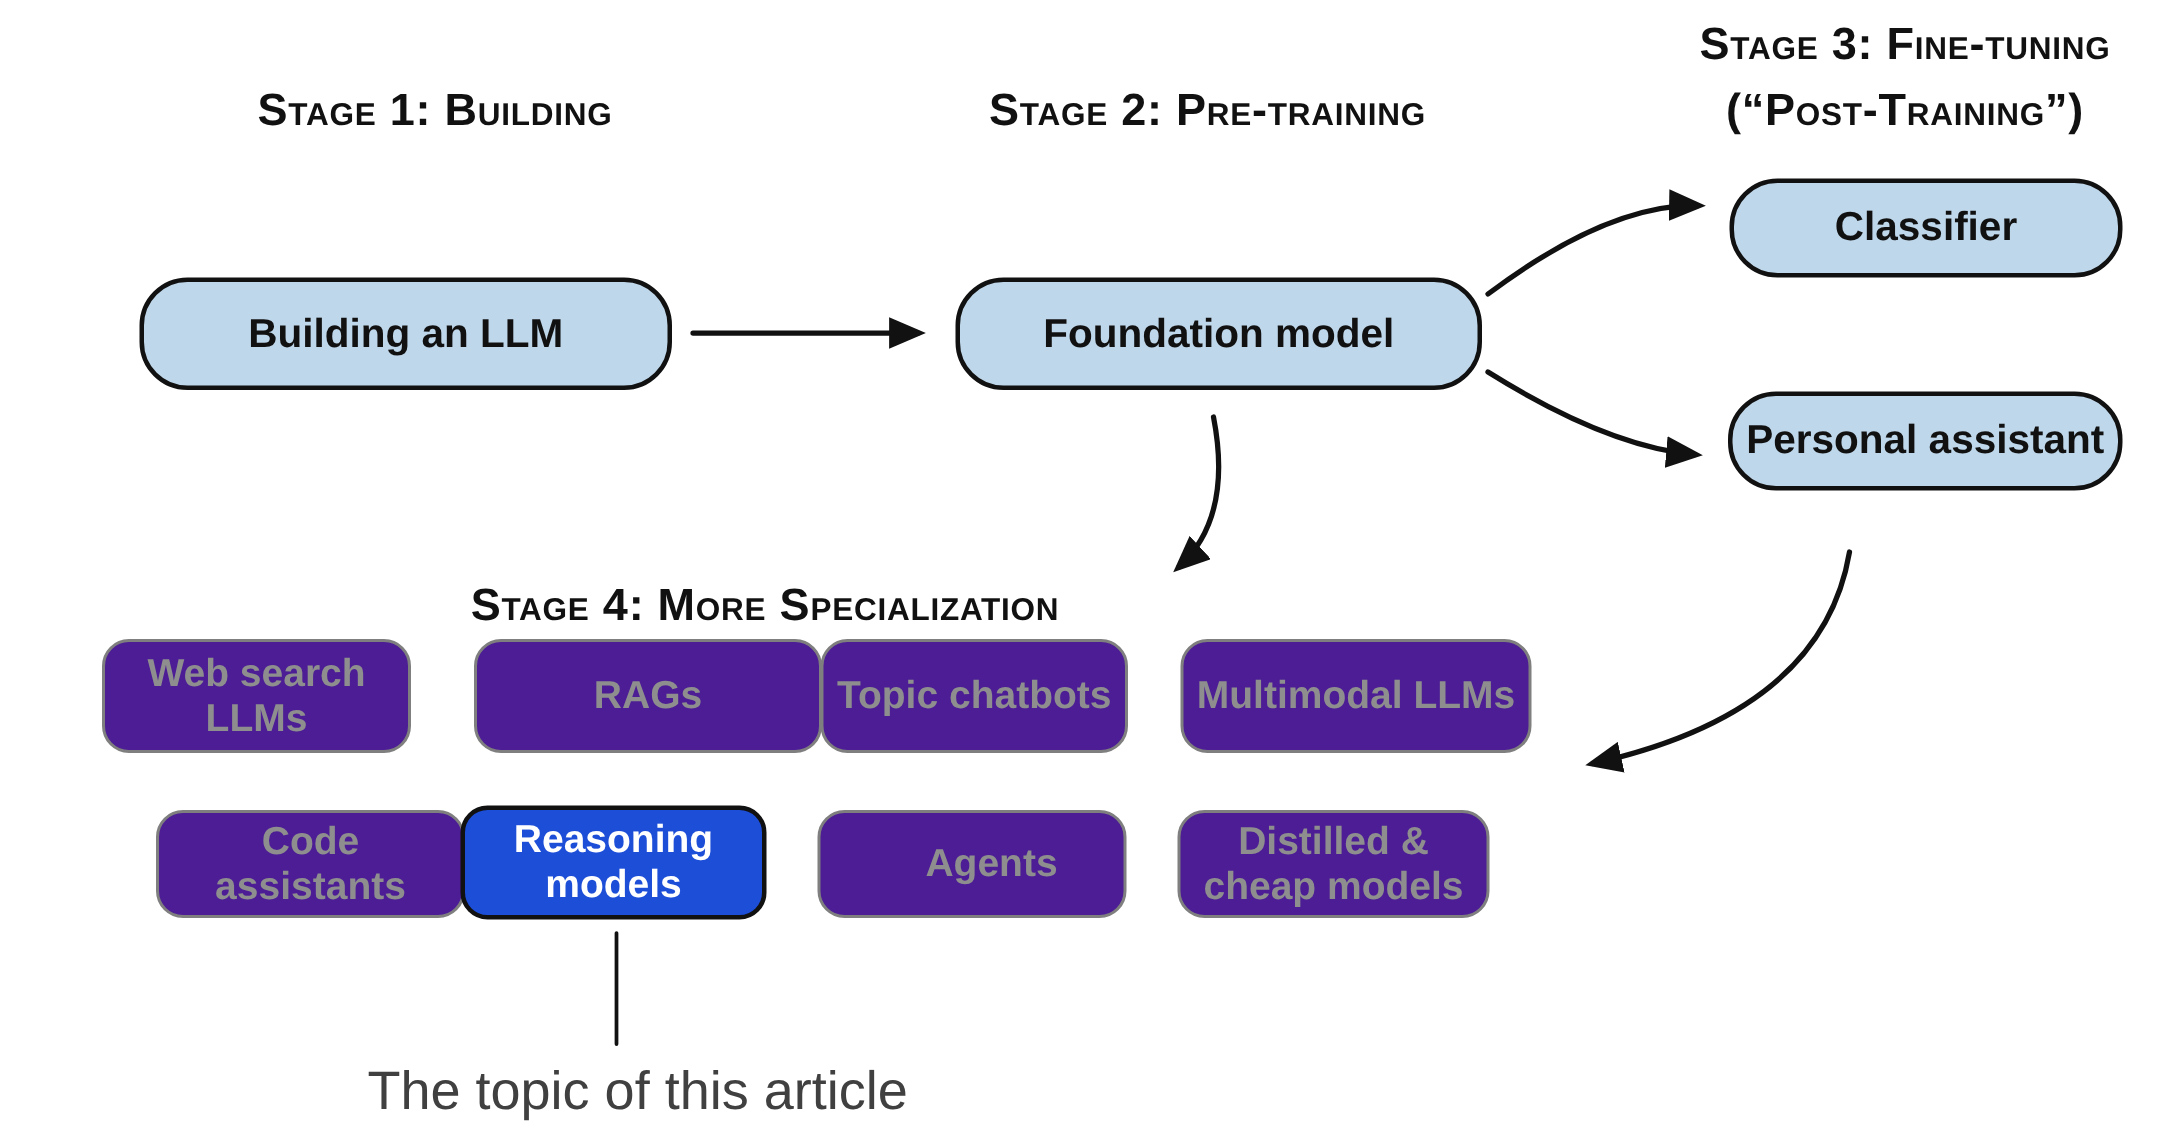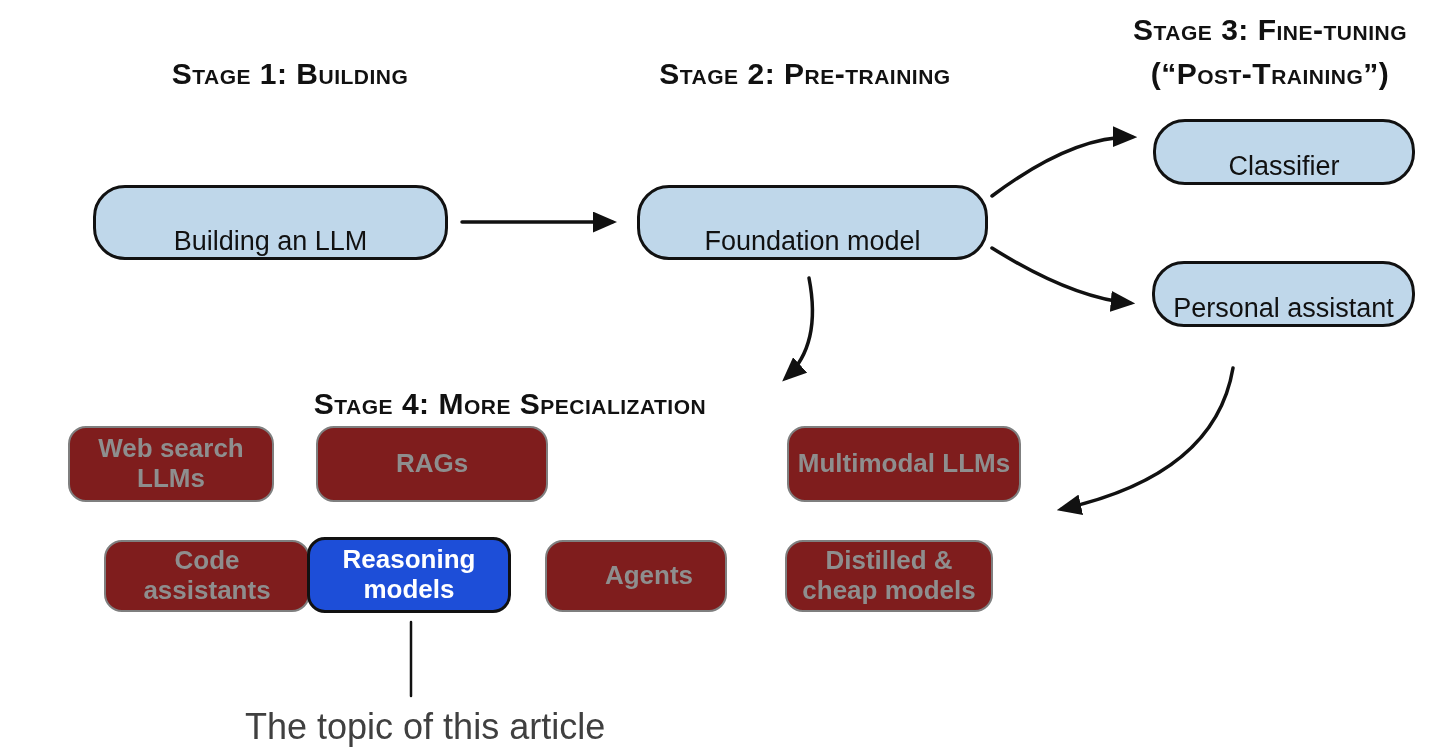--- a/index.html
+++ b/index.html
@@ -30,26 +30,25 @@
     justify-content: center;
     text-align: center;
     border-radius: 18px;
     line-height: 1.15;
   }
   .node.blue {
     background: #bfd7ea;
     border: 3px solid #111111;
     border-radius: 32px;
     color: #111111;
-    font-weight: normal;
+    font-weight: bold;
     font-size: 27px;
-    align-items: flex-end;
   }
   .node.pink {
-    background: #7f1d1d;
+    background: #4c1d95;
     border: 2.5px solid #7f7f7f;
     color: #8e8e8e;
     font-weight: bold;
     font-size: 26px;
     padding: 0 6px;
   }
   .node.red {
     background: #1d4ed8;
     border: 3px solid #111111;
     color: #ffffff;
@@ -118,34 +117,37 @@
   </div>
 
   <div class="node pink" style="left:68px; top:426px; width:206px; height:76px;">
     <span>Web search LLMs</span>
   </div>
 
   <div class="node pink" style="left:316px; top:426px; width:232px; height:76px;">
     <span>RAGs</span>
   </div>
 
+  <div class="node pink" style="left:547px; top:426px; width:205px; height:76px;">
+    <span>Topic chatbots</span>
+  </div>
 
   <div class="node pink" style="left:787px; top:426px; width:234px; height:76px;">
     <span>Multimodal LLMs</span>
   </div>
 
   <div class="node pink" style="left:68px; top:540px; width:206px; height:72px;margin-left:36px;">
     <span>Code assistants</span>
   </div>
 
   <div class="node red" style="left:307px; top:537px; width:204px; height:76px;">
     <span>Reasoning models</span>
   </div>
 
-  <div class="node pink" style="left:545px; top:540px; width:182px; height:72px;padding-left:32px;">
+  <div class="node pink" style="left:545px; top:540px; width:206px; height:72px;padding-left:32px;">
     <span>Agents</span>
   </div>
 
   <div class="node pink" style="left:785px; top:540px; width:208px; height:72px;">
     <span>Distilled &amp; cheap models</span>
   </div>
 
   <div class="annotation" style="left:245px; top:706px; width:340px;">The topic of this article</div>
 
 </div>

